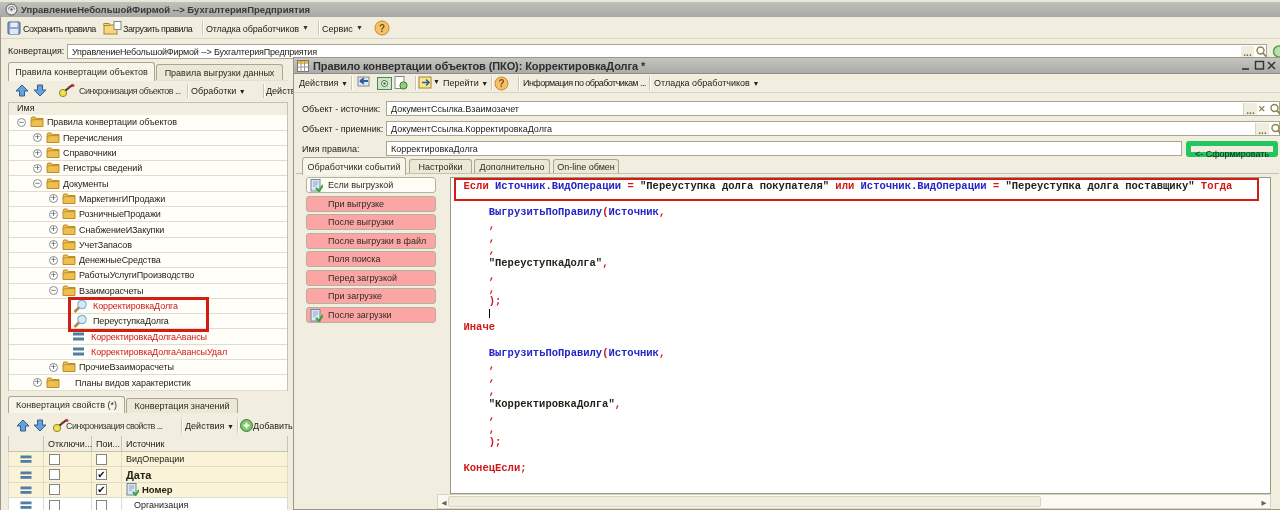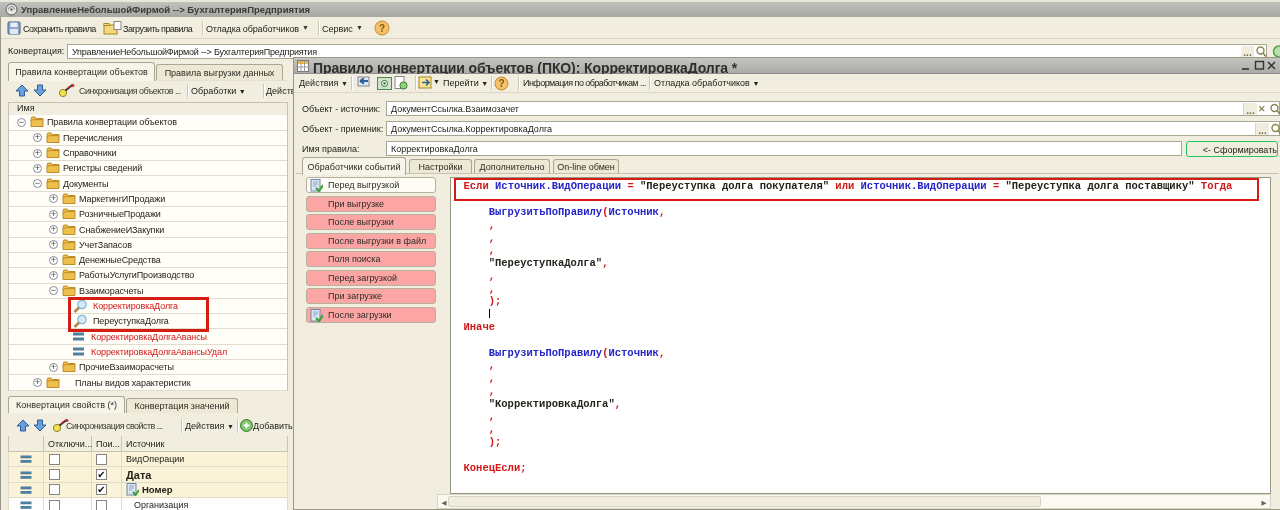--- a/index.html
+++ b/index.html
@@ -367,21 +367,21 @@
     </div>
   </div>
 
 <div class="abs" style="left:293px;top:57px;width:987px;height:453px;background:#f1eee0;border:1px solid #9b9785;border-right:none;box-sizing:border-box;z-index:4;"></div>
 <div class="abs" style="left:294px;top:58px;width:986px;height:15px;background:linear-gradient(#c4c4c0,#ababa7);border-bottom:1px solid #8e8e8e;z-index:5;">
  <svg class="abs" style="left:3px;top:1.5px" width="12" height="12">
       <rect x="0.5" y="0.5" width="11" height="11" fill="#fff" stroke="#777"></rect>
       <rect x="1" y="1" width="10" height="3" fill="#f0c040"></rect>
       <path d="M4 1 V11.5 M7.5 1 V11.5 M1 7 H11" stroke="#999"></path>
     </svg>
- <div class="abs" style="left:19px;top:2px;font-weight:bold;font-size:14px;color:#2e2e2e;letter-spacing:-0.1px;">Правило конвертации объектов (ПКО): КорректировкаДолга *</div>
+ <div class="abs" style="left:19px;top:2px;font-weight:bold;font-size:11px;color:#2e2e2e;letter-spacing:-0.1px;">Правило конвертации объектов (ПКО): КорректировкаДолга *</div>
  <svg class="abs" style="left:947px;top:2px" width="36" height="11">
   <path d="M1 9 H8" stroke="#333" stroke-width="1.6"></path>
   <rect x="14.5" y="1.5" width="8" height="7.5" fill="none" stroke="#333" stroke-width="1.4"></rect>
   <path d="M27 2 L34 9 M34 2 L27 9" stroke="#333" stroke-width="1.5"></path>
  </svg>
 </div>
 
 <div class="abs" style="left:294px;top:74px;width:986px;height:18px;background:#f1eee0;border-bottom:1px solid #dad6c4;z-index:5;">
  <div class="abs" style="left:5px;top:4px;">Действия <span style="font-size:7px">▼</span></div>
  <span class="sep abs" style="left:54px;top:2px;"></span>
@@ -432,36 +432,36 @@
  <span class="ib abs" style="left:868px;top:1px;width:13px;height:12px;border-left:1px solid #d8d4c2;">...</span>
  <span class="abs" style="left:883px;top:1px;"><svg width="12" height="13">
         <circle cx="5.5" cy="5" r="3.5" fill="none" stroke="#8a8650" stroke-width="1.4"></circle>
         <path d="M8 7.5 L11 11" stroke="#8a8650" stroke-width="1.8"></path>
       </svg></span>
 </div>
 <div class="abs" style="left:302px;top:144px;z-index:5;">Имя правила:</div>
 <div class="abs inp" style="left:386px;top:141px;width:796px;height:15px;z-index:5;">
  <span class="abs" style="left:4px;top:2px;">КорректировкаДолга</span>
 </div>
-<div class="abs" style="left:1186px;top:141px;width:92px;height:16px;border:1px solid #22c55e;border-radius:3px;background:#f0edde;text-align:right;line-height:16px;box-sizing:border-box;z-index:5;">&lt;- Сформировать</div>
+<div class="abs" style="left:1186px;top:141px;width:92px;height:16px;border:5px solid #22c55e;border-radius:3px;background:#f0edde;text-align:center;line-height:16px;box-sizing:border-box;z-index:5;">&lt;- Сформировать</div>
 
 <div class="tab act" style="left:302px;top:157px;width:102px;height:17px;z-index:6;">Обработчики событий</div>
 <div class="tab" style="left:409px;top:159px;width:61px;height:14px;z-index:5;">Настройки</div>
 <div class="tab" style="left:474px;top:159px;width:74px;height:14px;z-index:5;">Дополнительно</div>
 <div class="tab" style="left:553px;top:159px;width:64px;height:14px;z-index:5;">On-line обмен</div>
 <div class="abs" style="left:296px;top:173px;width:983px;height:1px;background:#c6c2af;z-index:5;"></div>
 
 <div id="handlers">
     <div class="hbtn" style="top: 177px; z-index: 5; background: rgb(253, 253, 246);">
       <svg width="13" height="13" style="position:absolute;left:3px;top:1px;">
         <rect x="1" y="0.5" width="9" height="11.5" fill="#dbe6f3" stroke="#6f86a8"></rect>
         <path d="M3 3 H8 M3 5 H8 M3 7 H6" stroke="#8fa5c2"></path>
         <path d="M6 9 L9 12 L13 6" stroke="#3aa43a" stroke-width="2.2" fill="none"></path>
       </svg>
-      <span>Перед выгрузкой</span>
+      <span>Если выгрузкой</span>
     </div>
     <div class="hbtn" style="top: 195.5px; z-index: 5;">
       <span>При выгрузке</span>
     </div>
     <div class="hbtn" style="top: 214px; z-index: 5;">
       <span>После выгрузки</span>
     </div>
     <div class="hbtn" style="top: 232.5px; z-index: 5;">
       <span>После выгрузки в файл</span>
     </div>

